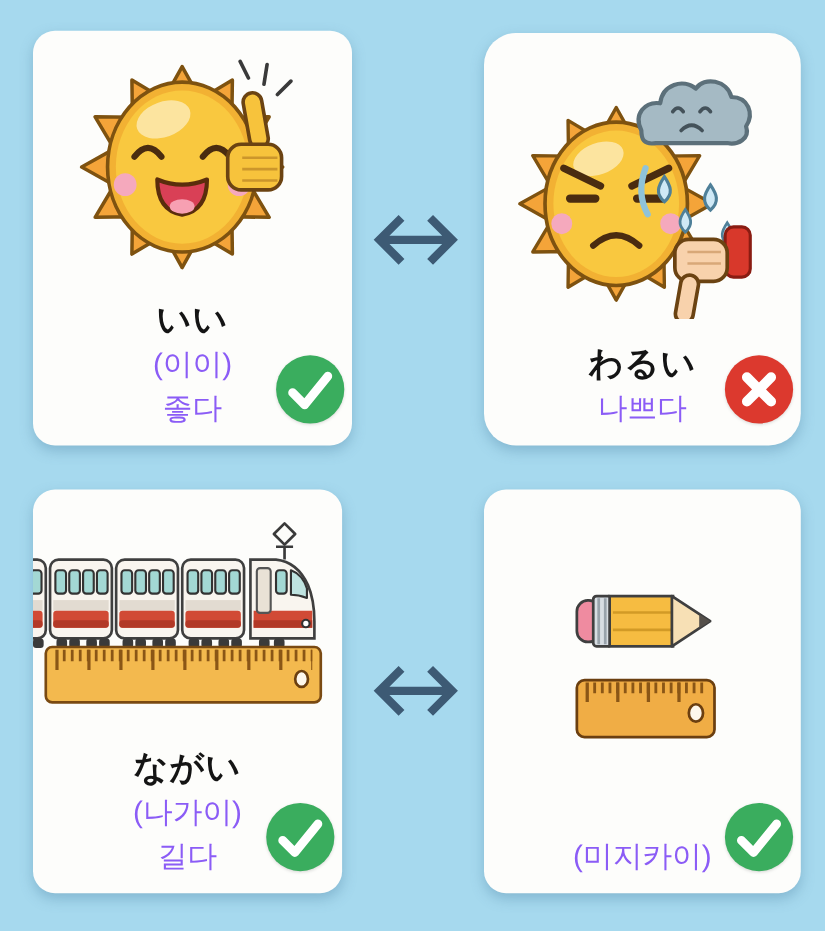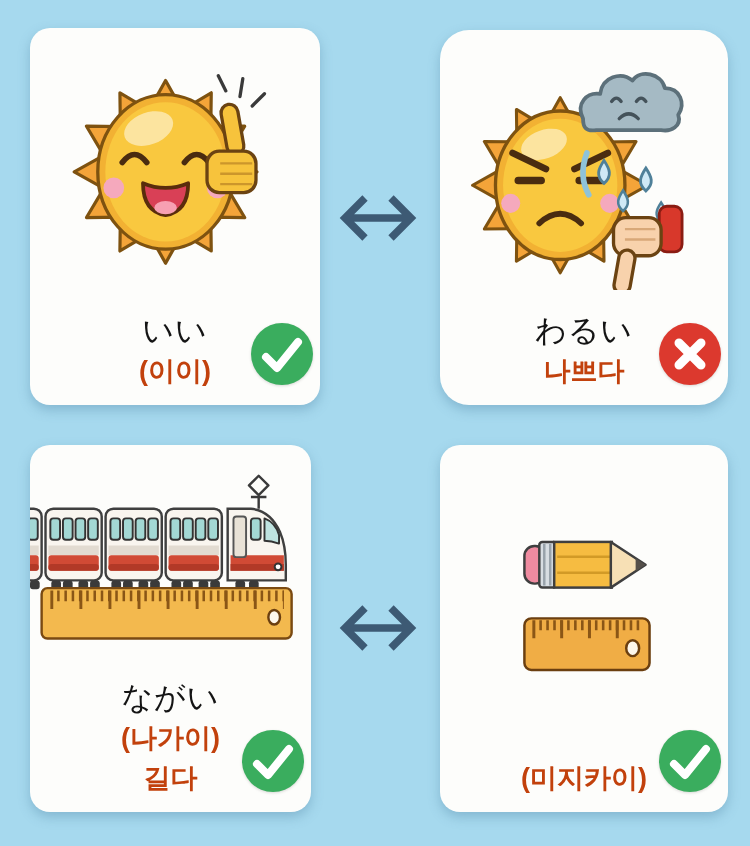--- a/index.html
+++ b/index.html
@@ -13,22 +13,22 @@
     box-shadow:0 5px 12px rgba(70,120,155,.35);
     display:flex;flex-direction:column;align-items:center;
   }
   #card-good {left:30px;top:28px;width:290px;height:377px;}
   #card-bad  {left:440px;top:30px;width:288px;height:375px;border-radius:29px;}
   #card-long {left:30px;top:445px;width:281px;height:367px;}
   #card-short{left:440px;top:445px;width:288px;height:367px;}
 
   .illus{flex:1;width:100%;display:flex;align-items:center;justify-content:center;overflow:hidden;}
   .text-block{text-align:center;padding-bottom:14px;}
-  .jp{font-size:31px;font-weight:400;color:#141414;line-height:40px;letter-spacing:1px;}
-  .pron,.kr{font-size:27px;font-weight:700;color:#c2410c;line-height:40px;}
+  .jp{font-size:31px;font-weight:700;color:#141414;line-height:40px;letter-spacing:1px;}
+  .pron,.kr{font-size:27px;font-weight:400;color:#8b5cf6;line-height:40px;}
 
   .badge{
     position:absolute;right:7px;bottom:20px;width:62px;height:62px;border-radius:50%;
     display:flex;align-items:center;justify-content:center;
     box-shadow:0 1px 3px rgba(0,0,0,.15);
   }
   .badge[data-status="correct"]{background:#3aad5e;}
   .badge[data-status="incorrect"]{background:#dc392e;}
 
   .arrow{position:absolute;left:332px;width:92px;height:58px;}
@@ -57,20 +57,21 @@
         <path d="M62,-42 L54,-58 M77,-36 L80,-55 M90,-26 L103,-39" fill="none" stroke="#3a3a3a" stroke-width="3.5" stroke-linecap="round"></path>
         <rect x="60" y="-28" width="18" height="54" rx="9" fill="#f7c33c" stroke="#6b4312" stroke-width="3.5" transform="rotate(-10 69 -1)"></rect>
         <rect x="42" y="22" width="52" height="44" rx="13" fill="#f7c33c" stroke="#6b4312" stroke-width="3.5"></rect>
         <path d="M56,35 H90 M56,46 H90 M56,57 H90" stroke="#cc962b" stroke-width="2.5"></path>
       </g>
     </svg>
   </div>
   <div class="text-block">
     <div class="jp">いい</div>
     <div class="pron">(이이)</div>
+    <div class="kr">좋다</div>
   </div>
   <div class="badge" data-status="correct">
     <svg class="check-icon" viewBox="0 0 62 62" width="62" height="62">
       <polyline points="15,34 26,45 47,19" fill="none" stroke="#ffffff" stroke-width="8" stroke-linecap="round" stroke-linejoin="round"></polyline>
     </svg>
 
   </div>
 </div>
 
 <div class="card" id="card-bad">

